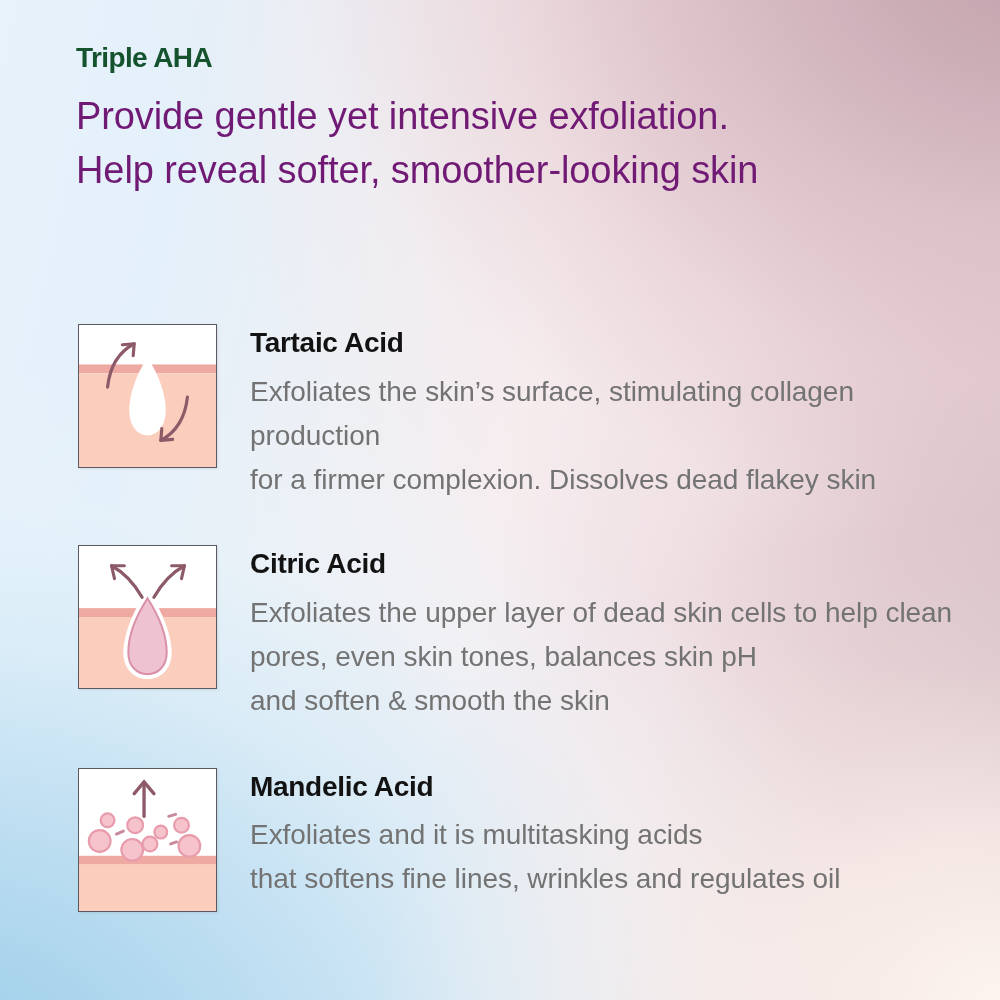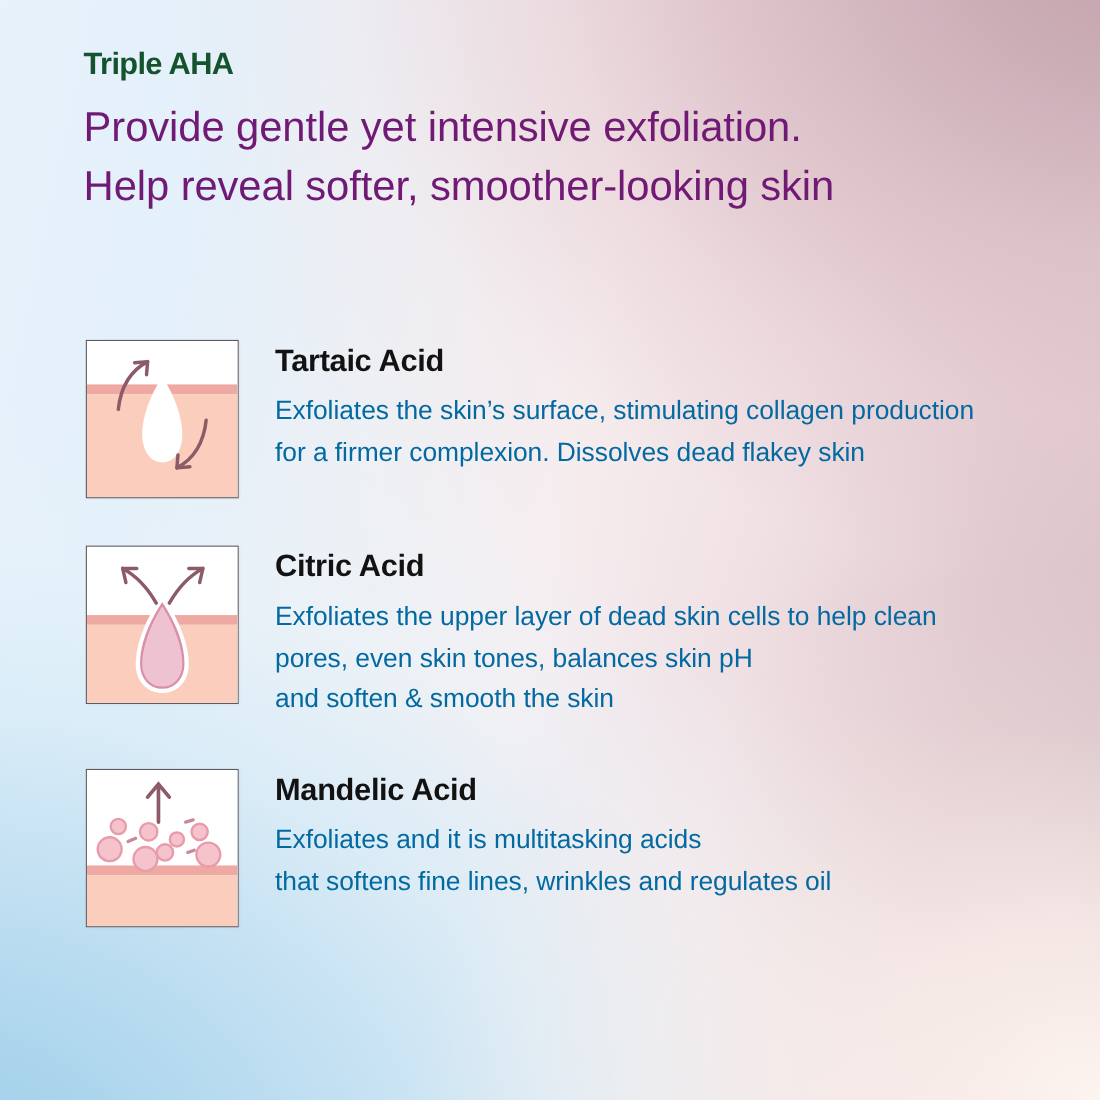--- a/index.html
+++ b/index.html
@@ -87,21 +87,21 @@
     color: #701a75;
     line-height: 1.42;
     letter-spacing: -0.1px;
     white-space: pre-line;
   }
 
   
   .rows {
     position: absolute;
     left: 78px;
-    top: 309px;
+    top: 324px;
     width: 900px;
   }
   .row {
     position: relative;
     display: flex;
     align-items: flex-start;
     margin-bottom: 44px;
   }
   .row:last-child { margin-bottom: 0; }
 
@@ -131,23 +131,23 @@
     margin: 0;
     font-size: 28px;
     font-weight: bold;
     color: #121212;
     letter-spacing: -0.3px;
     line-height: 1.2;
   }
   .ingredient-desc {
     margin: 0;
     padding-top: 10px;
-    font-size: 24px;
+    font-size: 28px;
     font-weight: normal;
-    color: #0369a1;
+    color: #737373;
     line-height: 1.58;
     letter-spacing: -0.05px;
     white-space: pre-line;
   }
 
   
   .row-tartaic  { margin-bottom: 43px; }
   .row-mandelic { margin-bottom: 42px; }
 </style>
 </head>

